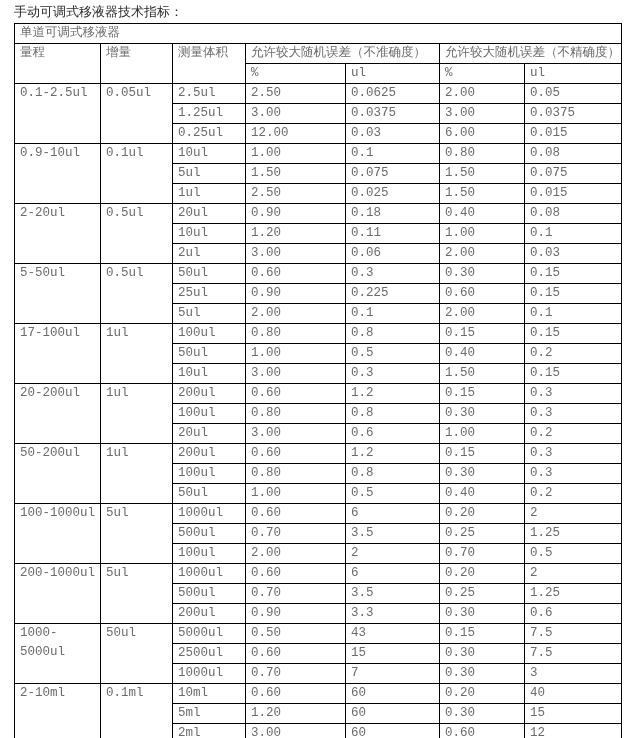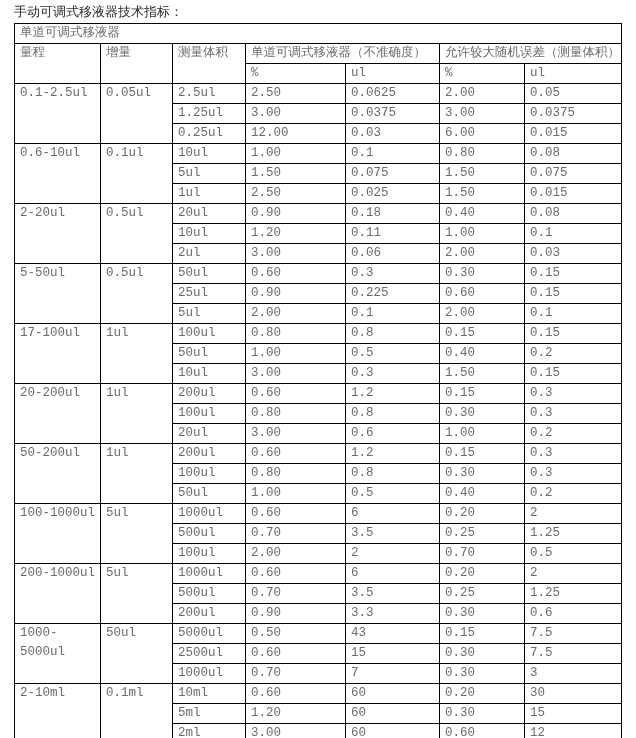--- a/index.html
+++ b/index.html
@@ -89,22 +89,22 @@
         <col class="colw-rndul">
     </colgroup>
     <tbody>
         <tr>
           <td class="cn banner" colspan="7">单道可调式移液器</td>
         </tr>
         <tr>
           <td class="cn hdr-tall" rowspan="2">量程</td>
           <td class="cn hdr-tall" rowspan="2">增量</td>
           <td class="cn hdr-tall" rowspan="2">测量体积</td>
-          <td class="cn hdr-tall" colspan="2">单道可调式移液器（不准确度）</td>
-          <td class="cn hdr-tall" colspan="2">允许较大随机误差（测量体积）</td>
+          <td class="cn hdr-tall" colspan="2">允许较大随机误差（不准确度）</td>
+          <td class="cn hdr-tall" colspan="2">允许较大随机误差（不精确度）</td>
         </tr>
         <tr>
           <td>%</td>
           <td>ul</td>
           <td>%</td>
           <td>ul</td>
         </tr>
         <tr>
           <td class="rng" rowspan="3">0.1-2.5ul</td>
           <td rowspan="3">0.05ul</td>
@@ -122,21 +122,21 @@
           <td>0.0375</td>
         </tr>
         <tr>
           <td>0.25ul</td>
           <td>12.00</td>
           <td>0.03</td>
           <td>6.00</td>
           <td>0.015</td>
         </tr>
         <tr>
-          <td class="rng" rowspan="3">0.6-10ul</td>
+          <td class="rng" rowspan="3">0.9-10ul</td>
           <td rowspan="3">0.1ul</td>
           <td>10ul</td>
           <td>1.00</td>
           <td>0.1</td>
           <td>0.80</td>
           <td>0.08</td>
         </tr>
         <tr>
           <td>5ul</td>
           <td>1.50</td>
@@ -335,21 +335,21 @@
           <td>0.30</td>
           <td>3</td>
         </tr>
         <tr>
           <td class="rng" rowspan="3">2-10ml</td>
           <td rowspan="3">0.1ml</td>
           <td>10ml</td>
           <td>0.60</td>
           <td>60</td>
           <td>0.20</td>
-          <td>30</td>
+          <td>40</td>
         </tr>
         <tr>
           <td>5ml</td>
           <td>1.20</td>
           <td>60</td>
           <td>0.30</td>
           <td>15</td>
         </tr>
         <tr>
           <td>2ml</td>

